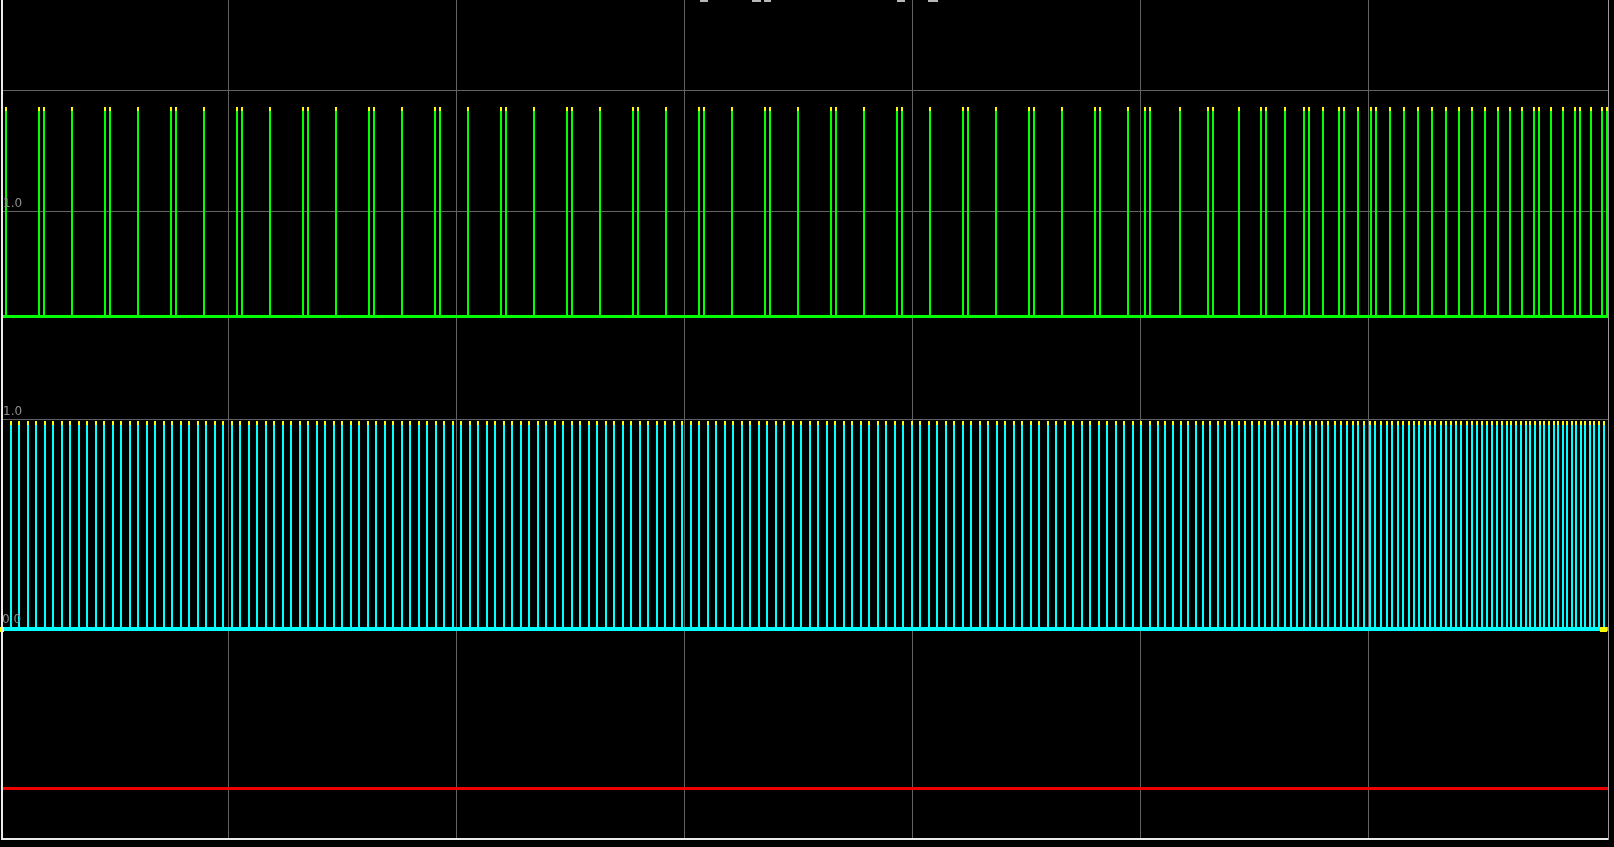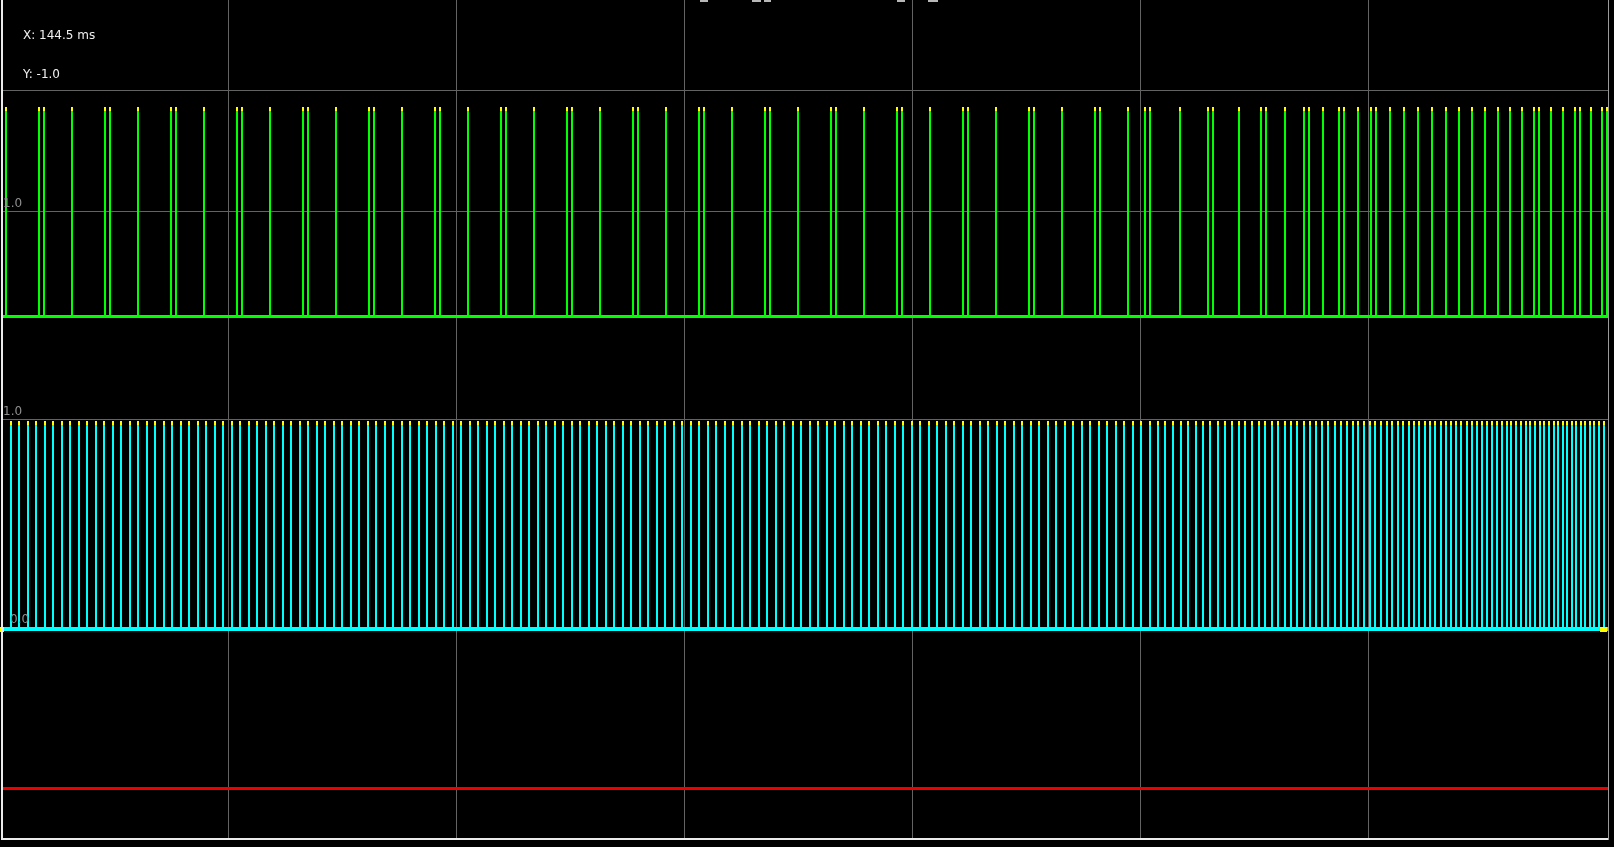--- a/index.html
+++ b/index.html
@@ -637,24 +637,20 @@
       <div class="abs" style="left: 1598px; top: 421px; width: 2px; height: 210px; background: rgb(0, 255, 255);"></div>
       <div class="abs" style="left: 1598px; top: 421px; width: 2px; height: 4px; background: rgb(255, 255, 0);"></div>
       <div class="abs" style="left: 1603px; top: 421px; width: 2px; height: 210px; background: rgb(0, 255, 255);"></div>
       <div class="abs" style="left: 1603px; top: 421px; width: 2px; height: 4px; background: rgb(255, 255, 0);"></div>
       <div class="abs" style="left: 2px; top: 627px; width: 1606px; height: 4px; background: rgb(0, 255, 255);"></div>
       <div class="abs" style="left: 0px; top: 627px; width: 4px; height: 5px; background: rgb(255, 255, 0);"></div>
       <div class="abs" style="left: 1600px; top: 627px; width: 7px; height: 5px; background: rgb(255, 255, 0);"></div>
       <div class="abs" style="left: 3px; top: 787px; width: 1605px; height: 3px; background: rgb(238, 0, 0);"></div>
       <div class="ylabel" style="left: 3px; top: 197px;">1.0</div>
       <div class="ylabel" style="left: 3px; top: 405px;">1.0</div>
-      <div class="ylabel" style="left: 10px; top: 613px;">0.0</div>
+      <div class="ylabel" style="left: 2px; top: 613px;">0.0</div>
       <div class="abs" style="left: 1px; top: 0px; width: 2px; height: 840px; background: rgb(235, 235, 235);"></div>
       <div class="abs" style="left: 1px; top: 838px; width: 1607px; height: 2px; background: rgb(235, 235, 235);"></div>
       <div class="abs" style="left: 1608px; top: 0px; width: 1px; height: 840px; background: rgb(154, 154, 154);"></div>
     </div>
 
-  <div id="readout">
-    <div>X: 144.5 ms</div>
-    <div>Y: -1.0</div>
-  </div>
 
 </div>
 
 </body></html>

